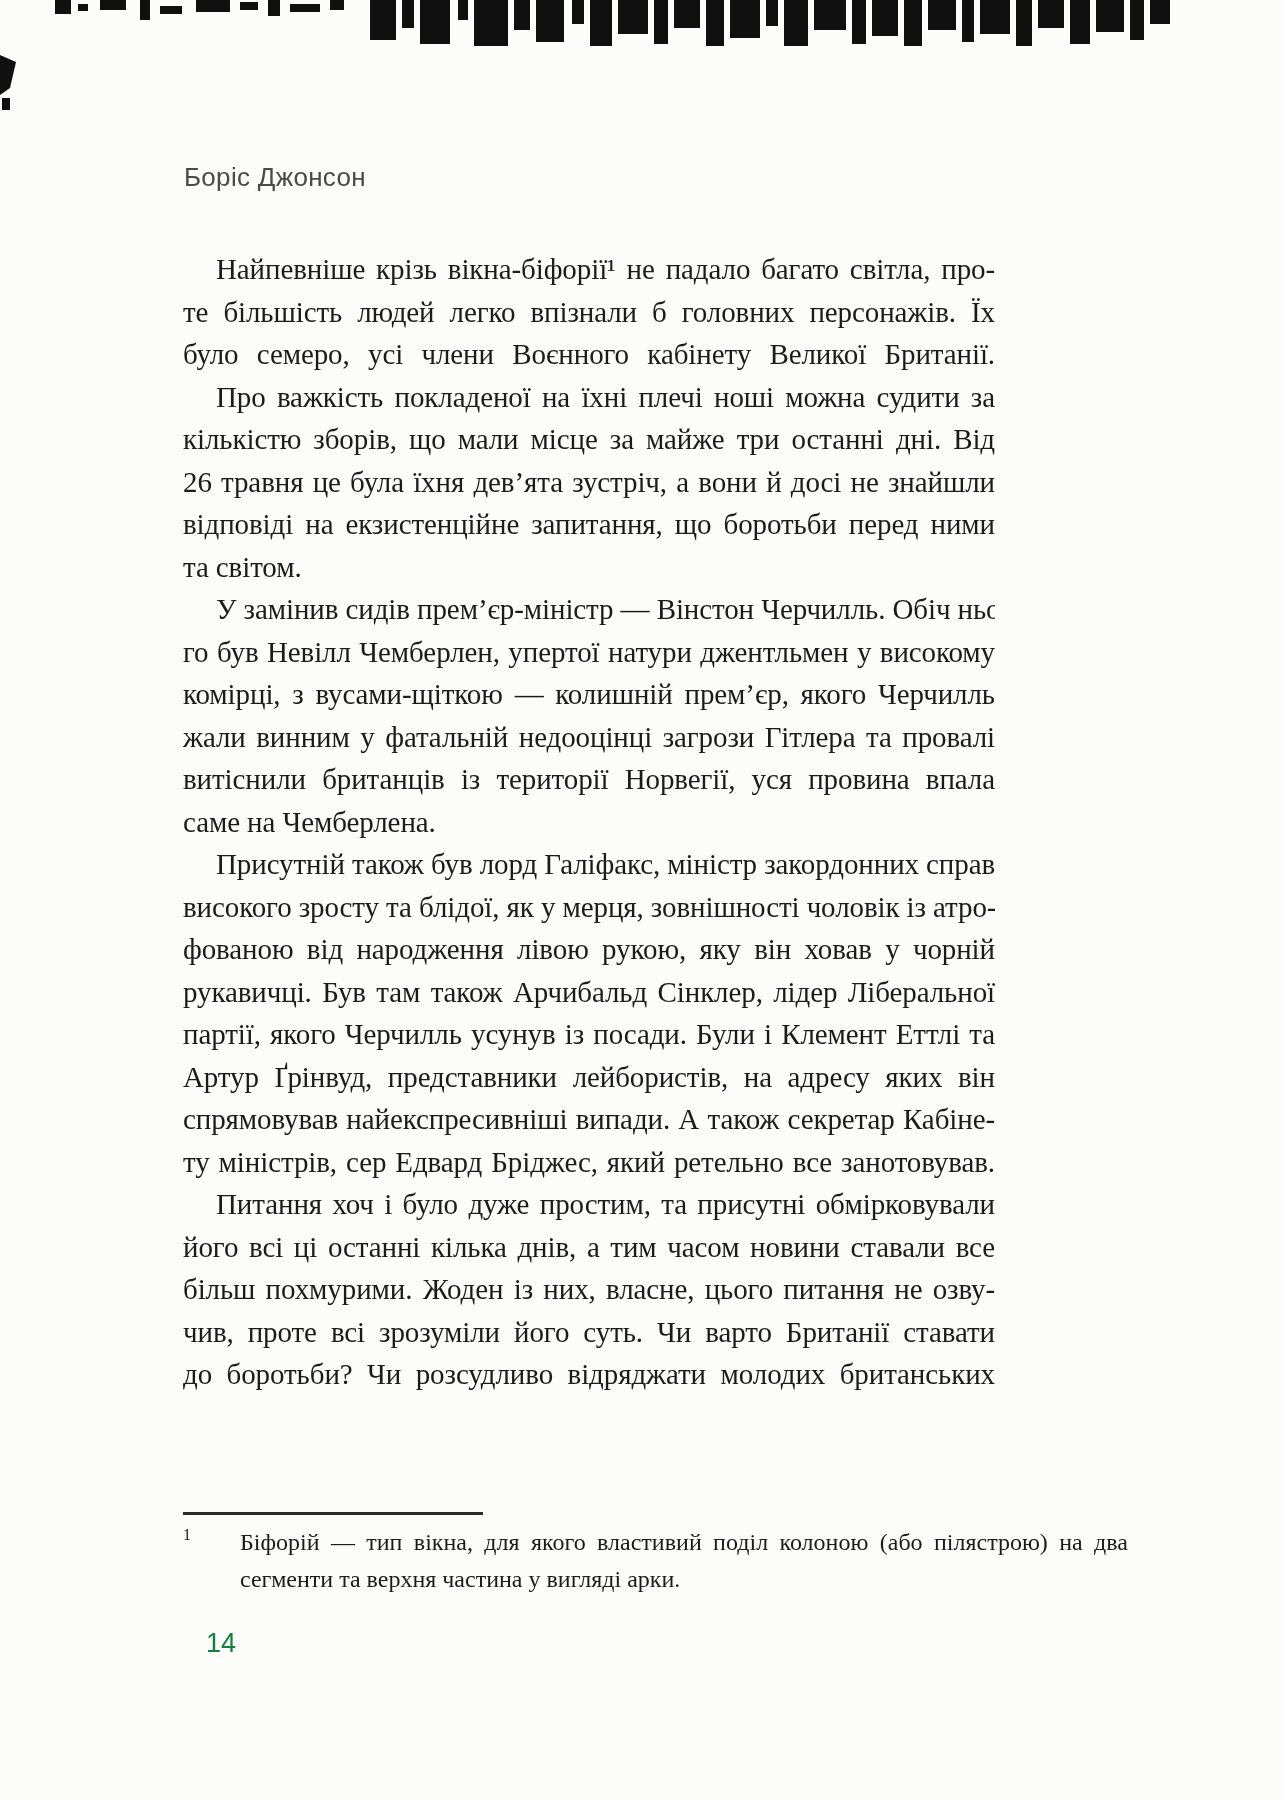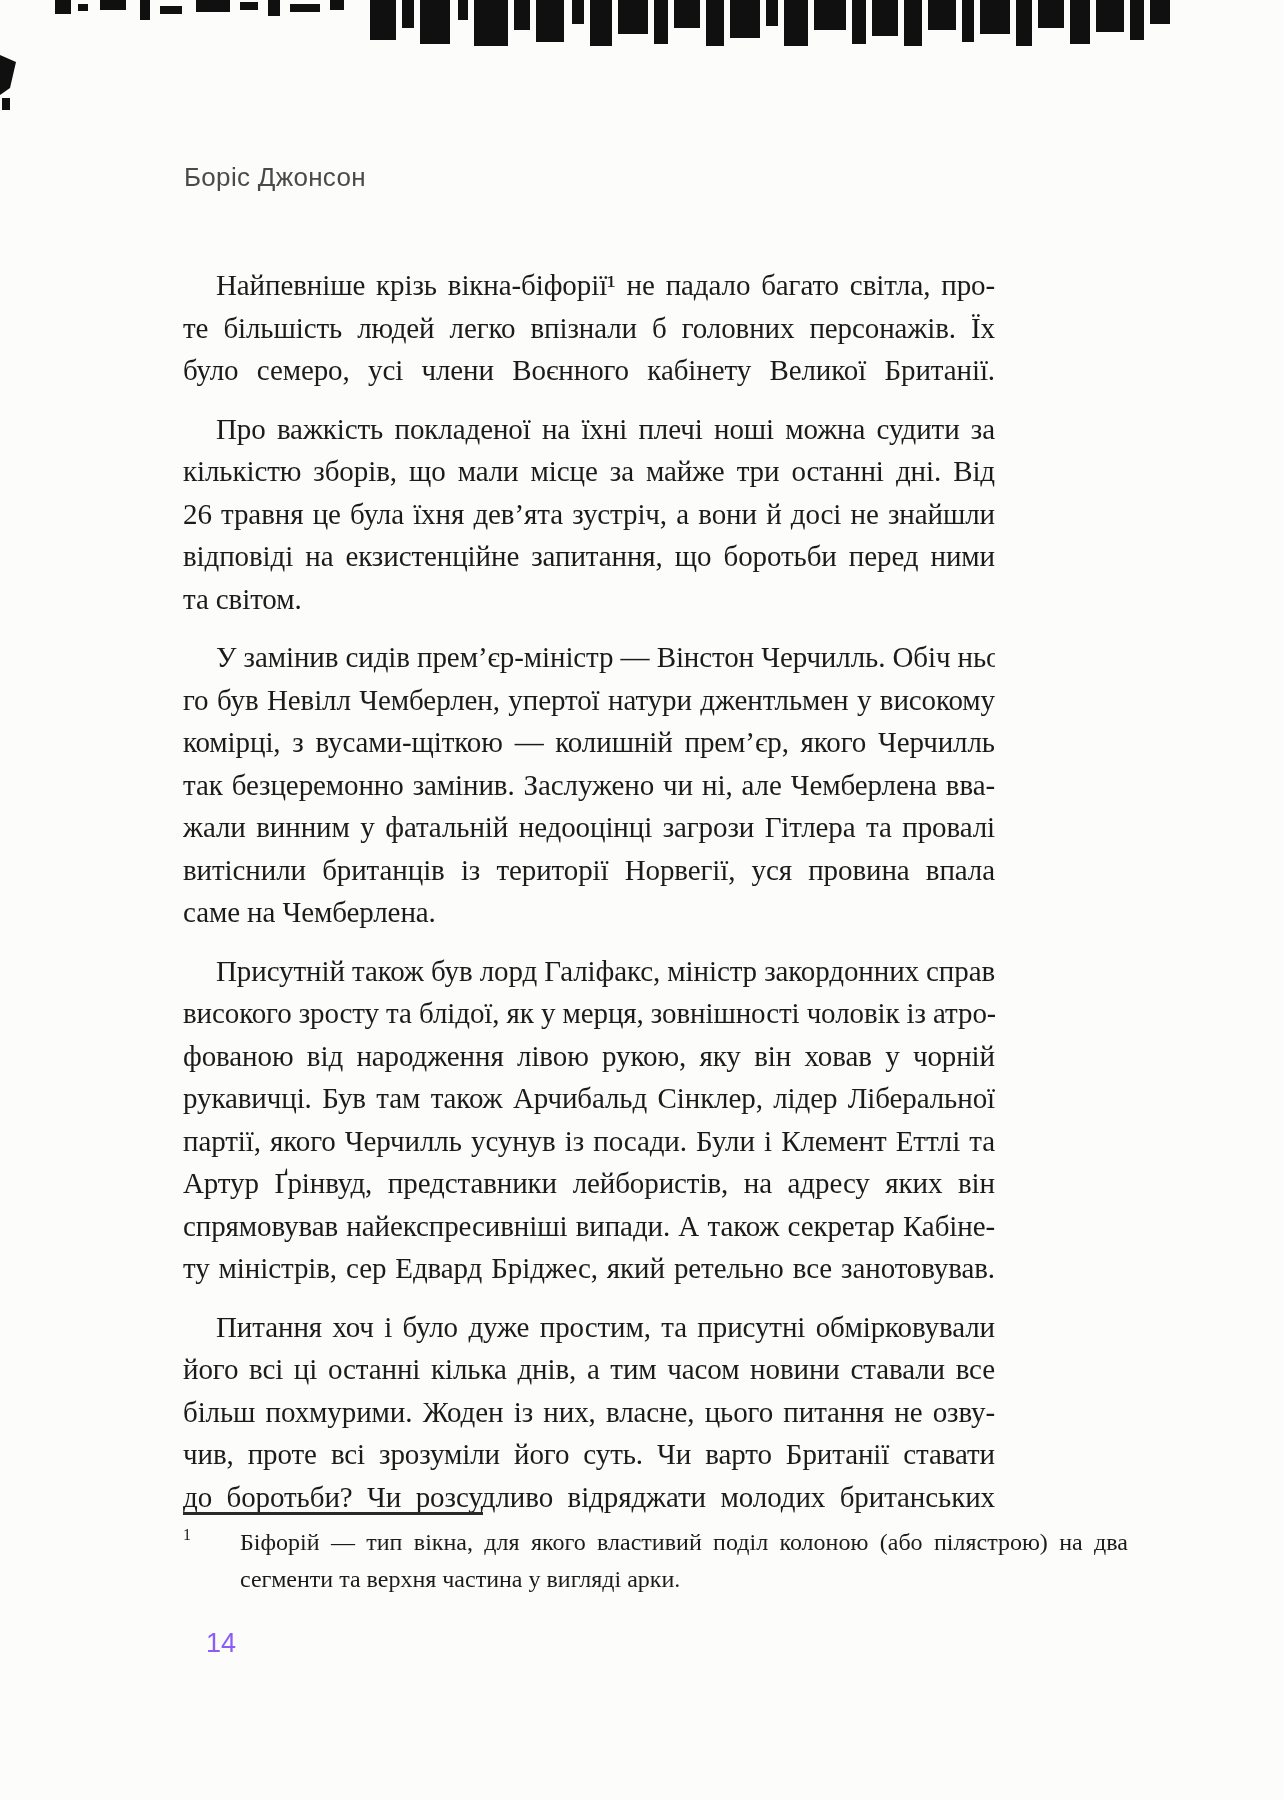--- a/index.html
+++ b/index.html
@@ -34,21 +34,21 @@
   }
   .line {
     font-size: 29px;
     line-height: 42.5px;
     letter-spacing: -0.1px;
     white-space: nowrap;
     text-align: justify;
     text-align-last: justify;
   }
   .line.last-left { text-align-last: left; white-space: normal; font-family: Liberation Serif, serif; }
-  .line.first-indent { text-indent: 33px; margin-top: 16px; }
+  .line.first-indent { text-indent: 33px; }
   .footnote-separator {
     position: absolute;
     left: 183px; top: 1512px;
     width: 300px; height: 3px;
     background: #2a2a2a;
   }
   .footnote {
     position: absolute;
     left: 183px; top: 1524px;
     width: 945px;
@@ -63,21 +63,21 @@
   .footnote-lines .line {
     font-size: 24px;
     line-height: 37px;
     letter-spacing: 0;
   }
   .page-number {
     position: absolute;
     left: 206px; top: 1628px;
     font-family: "Liberation Sans", sans-serif;
     font-size: 27px;
-    color: #8b5cf6;
+    color: #15803d;
   }
 </style>
 </head>
 <body>
 
 <div class="page">
 
   <svg class="scan-artifact-top" width="1287" height="130" viewBox="0 0 1287 130" aria-hidden="true">
     <g fill="#101010">
       <rect x="55" y="0" width="16" height="14"></rect>
@@ -137,21 +137,20 @@
           <div class="line first-indent">Про важкість покладеної на їхні плечі ноші можна судити за</div>
           <div class="line">кількістю зборів, що мали місце за майже три останні дні. Від</div>
           <div class="line">26 травня це була їхня дев’ята зустріч, а вони й досі не знайшли</div>
           <div class="line">відповіді на екзистенційне запитання, що боротьби перед ними</div>
           <div class="line last-left">та світом.</div>
         </div>
         <div class="paragraph">
           <div class="line first-indent">У замінив сидів прем’єр-міністр — Вінстон Черчилль. Обіч ньо-</div>
           <div class="line">го був Невілл Чемберлен, упертої натури джентльмен у високому</div>
           <div class="line">комірці, з вусами-щіткою — колишній прем’єр, якого Черчилль</div>
-          <div class="line">так безцеремонно замінив. Заслужено чи ні, але Чемберлена вва-</div>
           <div class="line">жали винним у фатальній недооцінці загрози Гітлера та провалі</div>
           <div class="line">витіснили британців із території Норвегії, уся провина впала</div>
           <div class="line last-left">саме на Чемберлена.</div>
         </div>
         <div class="paragraph">
           <div class="line first-indent">Присутній також був лорд Галіфакс, міністр закордонних справ,</div>
           <div class="line">високого зросту та блідої, як у мерця, зовнішності чоловік із атро-</div>
           <div class="line">фованою від народження лівою рукою, яку він ховав у чорній</div>
           <div class="line">рукавичці. Був там також Арчибальд Сінклер, лідер Ліберальної</div>
           <div class="line">партії, якого Черчилль усунув із посади. Були і Клемент Еттлі та</div>

